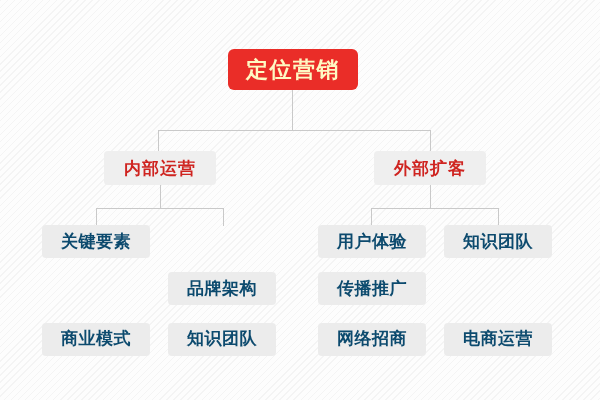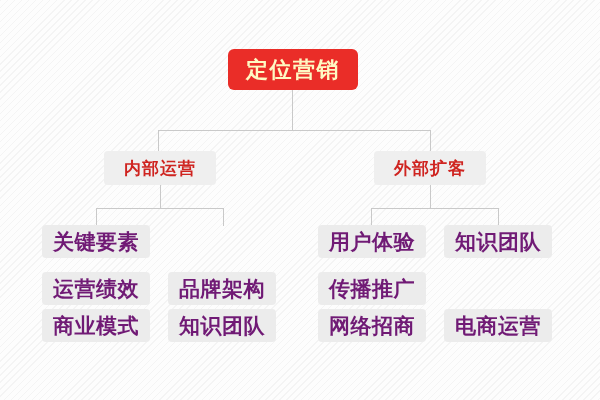--- a/index.html
+++ b/index.html
@@ -91,36 +91,36 @@
     width: 108px;
     height: 33px;
     background-color: #ececec;
     border-radius: 4px;
     display: flex;
     align-items: center;
     justify-content: center;
     box-sizing: border-box;
   }
   .node-leaf .node-text {
-    color: #701a75;
-    font-size: 21px;
+    color: #0c4a6e;
+    font-size: 17px;
     font-weight: bold;
     letter-spacing: 0.5px;
     line-height: 1;
     white-space: nowrap;
   }
 
   .col-1 { left: 42px; }
   .col-2 { left: 168px; }
   .col-3 { left: 318px; }
   .col-4 { left: 444px; }
 
   .row-1 { top: 225px; }
   .row-2 { top: 272px; }
-  .row-3 { top: 309px; }
+  .row-3 { top: 323px; font-family: Liberation Mono, monospace; }
 </style>
 </head>
 <body>
 
 <div id="diagram-canvas">
 
   <div class="connector conn-v" style="left:292px; top:90px; height:41px;"></div>
   <div class="connector conn-h" style="left:158px; top:130px; width:273px;"></div>
   <div class="connector conn-v" style="left:158px; top:130px; height:22px;"></div>
   <div class="connector conn-v" style="left:430px; top:130px; height:22px;"></div>
@@ -142,23 +142,20 @@
   <div class="node-l2 pos-left">
     <span class="node-text">内部运营</span>
   </div>
   <div class="node-l2 pos-right">
     <span class="node-text">外部扩客</span>
   </div>
 
   <div class="node-leaf col-1 row-1">
     <span class="node-text">关键要素</span>
   </div>
-  <div class="node-leaf col-1 row-2">
-    <span class="node-text">运营绩效</span>
-  </div>
   <div class="node-leaf col-1 row-3">
     <span class="node-text">商业模式</span>
   </div>
 
   <div class="node-leaf col-2 row-2">
     <span class="node-text">品牌架构</span>
   </div>
   <div class="node-leaf col-2 row-3">
     <span class="node-text">知识团队</span>
   </div>

